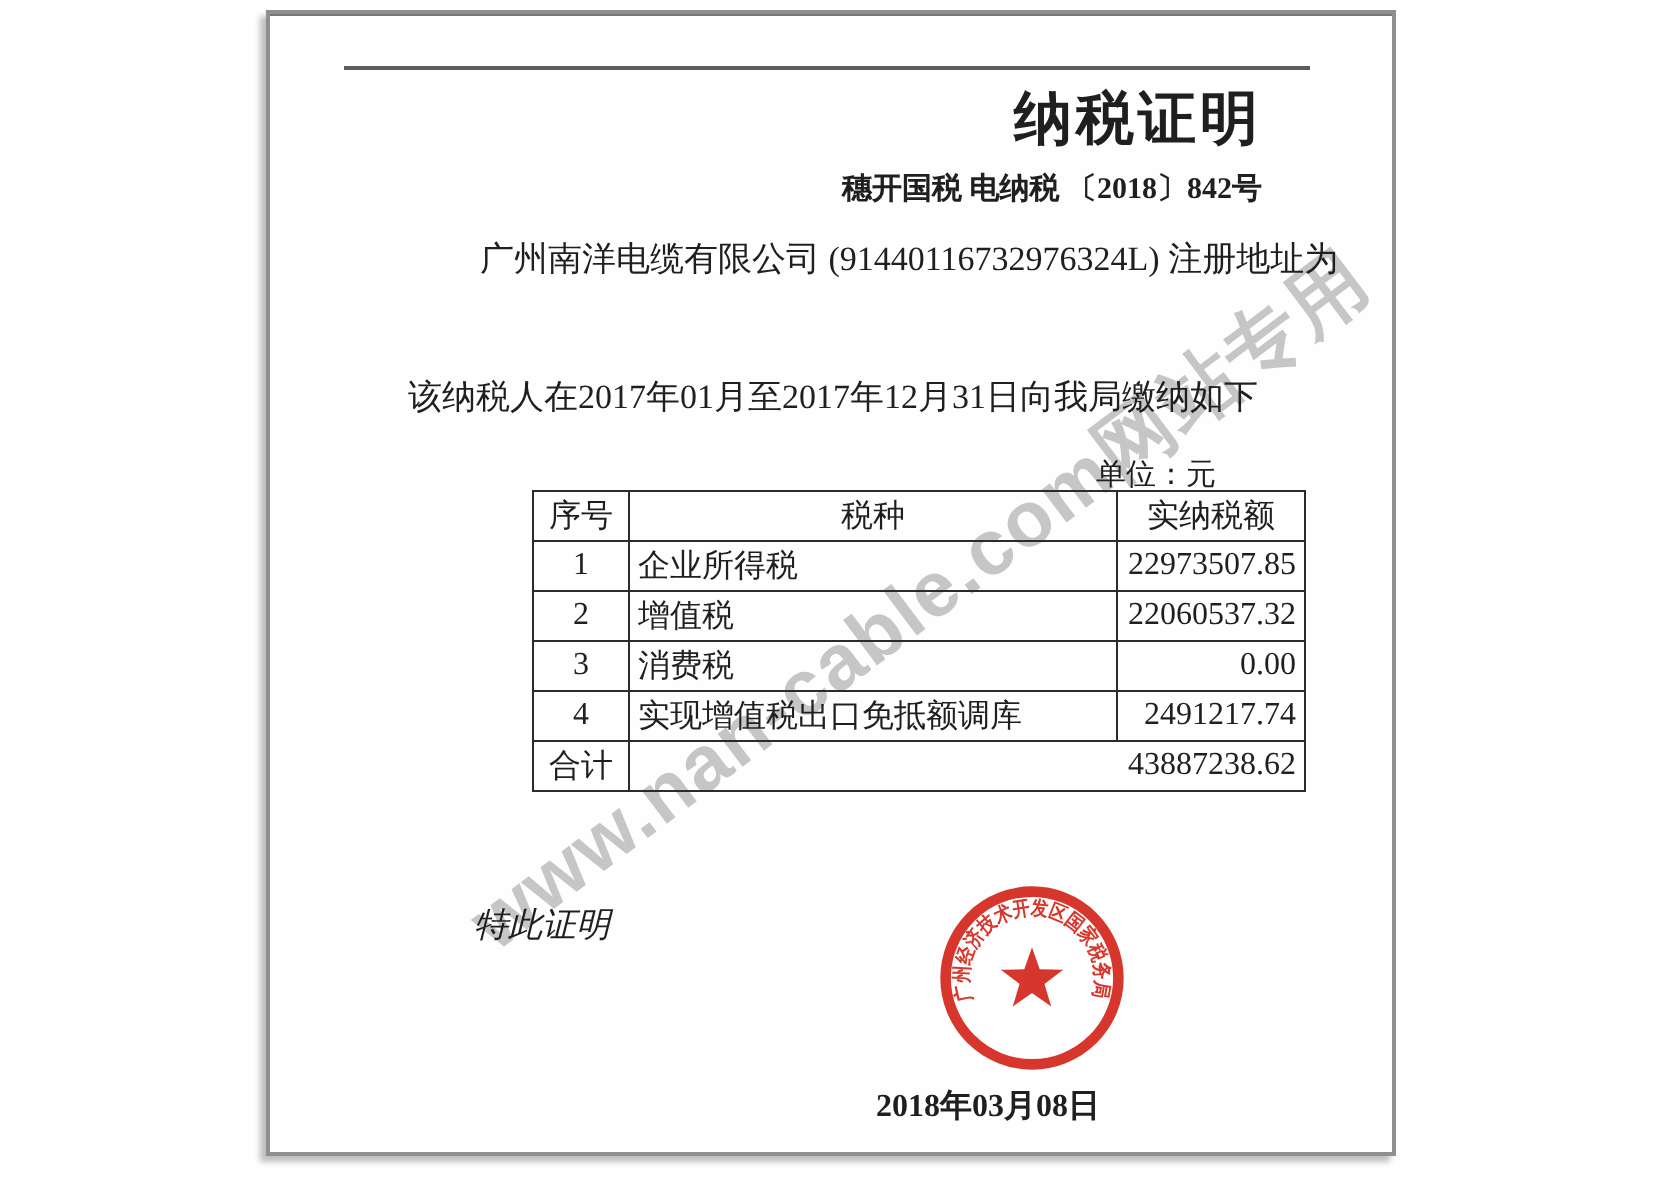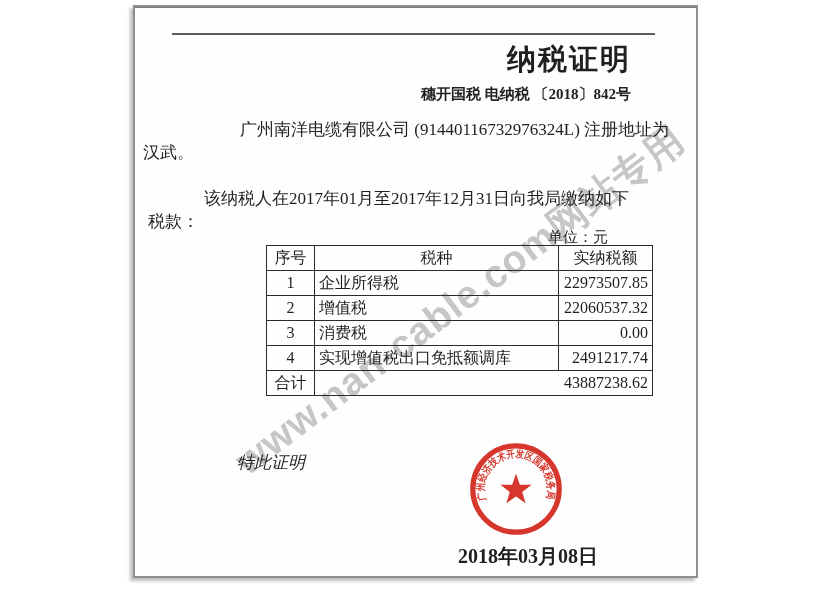--- a/index.html
+++ b/index.html
@@ -26,21 +26,21 @@
               border-collapse:collapse; table-layout:fixed;margin-left:44px; }
   table.tax th, table.tax td { border:1.6px solid #2b2b2b; height:25px;
               padding:0 4px; font-size:16px; font-weight:normal; overflow:hidden; }
   .col-no { width:48px; } .col-type { width:244px; } .col-amt { width:94px; }
   td.c, th { text-align:center; }
   td.no { text-align:center; font-weight:bold; font-size:15px; }
   td.type { text-align:left; }
   td.amt { text-align:right; font-weight:bold; font-size:15px; padding-right:2px; }
   .seal { position:absolute; left:333px; top:434px; width:96px; height:96px; opacity:0.92; }
   .date-line { position:absolute; left:303px; top:536px; width:160px;
-               text-align:right; font-size:20px; font-weight:bold; }
+               text-align:left; font-size:16px; font-weight:bold; }
   .watermark { position:absolute; left:105px; top:432px; z-index:1; white-space:nowrap;
                font-size:39px; font-weight:bold; color:#c6c6c6;
                font-family:"Liberation Sans","DejaVu Sans",sans-serif;
                transform:rotate(-37deg); transform-origin:0 50%; letter-spacing:1px;
                pointer-events:none; }
 </style>
 </head>
 <body>
 
 <div class="page">
@@ -49,26 +49,24 @@
 
   <div class="content">
     <div class="top-rule"></div>
 
     <div class="center-block doc-title">纳税证明</div>
 
     <div class="center-block doc-number">穗开国税 电纳税 〔2018〕842号</div>
 
     <div class="para p1">
       <div class="ind-97">广州南洋电缆有限公司 (91440116732976324L) 注册地址为</div>
-      <div>汉武。</div>
     </div>
 
     <div class="para p2">
       <div class="ind-61">该纳税人在2017年01月至2017年12月31日向我局缴纳如下</div>
-      <div class="ind-5">税款：</div>
     </div>
 
     <div class="unit-label">单位：元</div>
 
     <table class="tax">
       <colgroup>
         <col class="col-no">
           <col class="col-type">
           <col class="col-amt">
       </colgroup>

